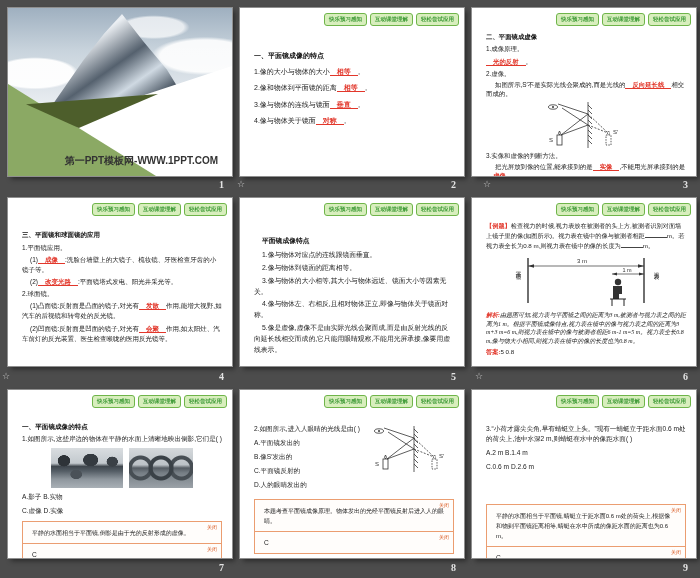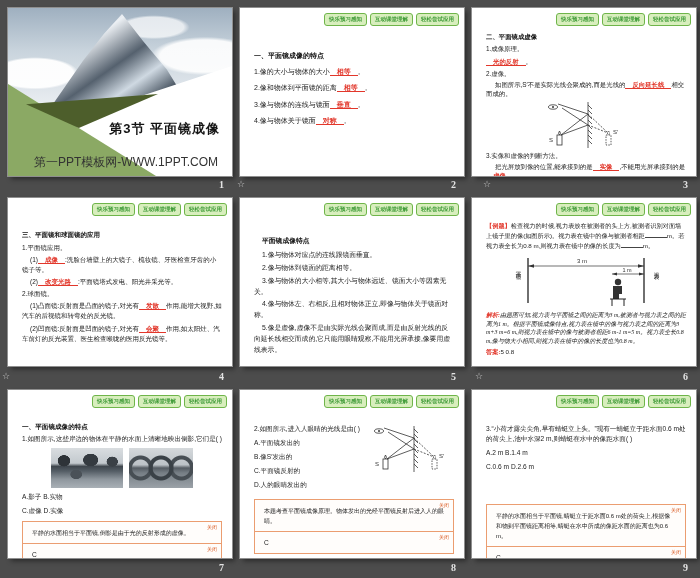--- a/index.html
+++ b/index.html
@@ -36,21 +36,21 @@
   .s1-mtn{position:absolute;left:36px;top:6px;width:150px;height:90px;
           background:linear-gradient(145deg,#7d8a98 0%,#ecf0f4 30%,#55616e 52%,#cfd9e2 68%,#3e4a57 85%);
           clip-path:polygon(52% 0,66% 30%,82% 62%,96% 100%,6% 100%,26% 52%,40% 22%);}
   .s1-cut{position:absolute;top:58px;right:0;width:115px;height:38px;background:#fff;
           clip-path:polygon(100% 0,100% 100%,0 100%);}
   .s1-tri-light{position:absolute;left:0;top:76px;width:148px;height:92px;background:#8ba964;
           clip-path:polygon(0 0,100% 100%,0 100%);}
   .s1-tri-dark{position:absolute;left:18px;top:86px;width:132px;height:34px;background:#4d5e2b;
           clip-path:polygon(0 30%,100% 0,40% 100%);}
   .s1-title{position:absolute;right:12px;top:112px;font-size:13px;font-weight:bold;color:#141414;letter-spacing:1px;}
-  .s1-sub{position:absolute;right:14px;top:146px;font-size:12px;font-weight:normal;color:#333;}
+  .s1-sub{position:absolute;right:14px;top:146px;font-size:10px;font-weight:bold;color:#333;}
   
   .msvg{display:block;margin:1px auto;}
   .vdia{position:relative;width:160px;margin:2px auto 1px;}
   .vlabel{position:absolute;writing-mode:vertical-rl;font-size:5.5px;color:#333;letter-spacing:1px;}
   
   .photos{display:flex;gap:6px;justify-content:center;margin:4px 0;}
   .ph{height:40px;}
   .ph1{width:72px;background:
       radial-gradient(ellipse 10px 9px at 18% 32%,#2e3338 60%,transparent 65%),
       radial-gradient(ellipse 12px 10px at 55% 30%,#343a40 60%,transparent 65%),
@@ -70,21 +70,20 @@
 <div class="stage">
 
   <section class="slide" style="left:8px;top:8px">
     <div class="s1-photo">
       <div class="s1-clouds"></div>
       <div class="s1-mtn"></div>
     </div>
     <div class="s1-cut"></div>
     <div class="s1-tri-light"></div>
     <div class="s1-tri-dark"></div>
-    <div class="s1-title">第3节 平面镜成像</div>
     <div class="s1-sub">第一PPT模板网-WWW.1PPT.COM</div>
   </section>
 
   <section class="slide" style="left:240px;top:8px">
     <div class="nav">
       <span class="navbtn">快乐预习感知</span>
       <span class="navbtn">互动课堂理解</span>
       <span class="navbtn">轻松尝试应用</span>
     </div>
     <div class="c" style="top:42px;font-size:7px;line-height:1.6">

